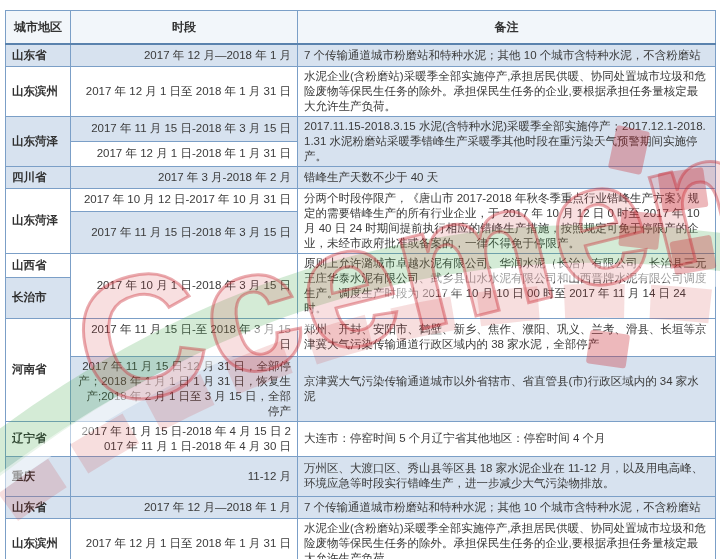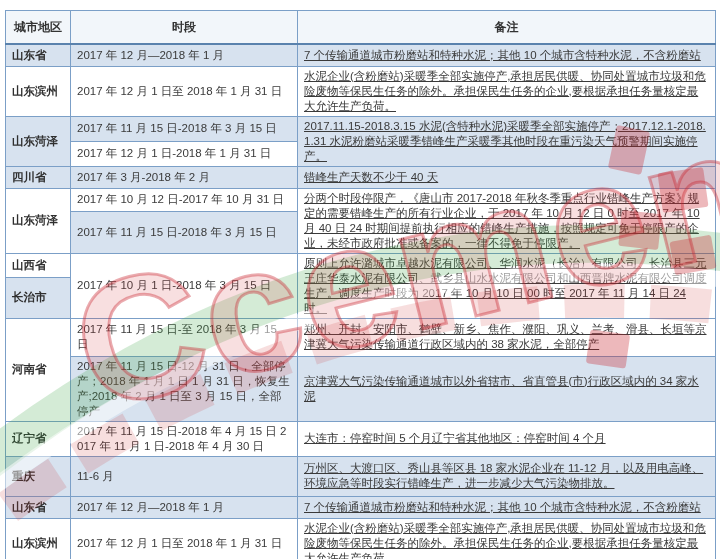--- a/index.html
+++ b/index.html
@@ -24,22 +24,22 @@
     line-height:15px;
     background:#ffffff;
     word-break:break-all;
   }
   th{
     background:#f2f6fa;color:#333;font-weight:bold;
     text-align:center;height:28px;font-size:12px;
     border-bottom:2px solid #5a82ad;
   }
   td.region{text-align:left;font-weight:bold;color:#2f2f2f;}
-  td.period{text-align:left;}
-  td.remark{text-align:left;text-decoration:underline;}
+  td.period{text-align:right;}
+  td.remark{text-align:left;}
   .sh{background:#d7e2ef;}
   tr.h22{height:22px;} tr.h39{height:39px;}
   tr.h20{height:20px;} tr.h34{height:34px;} tr.h38{height:38px;}
   tr.h52{height:52px;} tr.h33{height:33px;} tr.h40{height:40px;}
   tr.h43{height:43px;} tr.h61a{height:22px;}
 
   
   .wm{position:absolute;inset:0;pointer-events:none;z-index:5;}
   .wm-text{
     position:absolute;left:55px;top:255px;
@@ -134,21 +134,21 @@
     </tr>
 
     <tr class="h33">
       <td class="region">辽宁省</td>
       <td class="period">2017 年 11 月 15 日-2018 年 4 月 15 日 2017 年 11 月 1 日-2018 年 4 月 30 日</td>
       <td class="remark">大连市：停窑时间 5 个月辽宁省其他地区：停窑时间 4 个月</td>
     </tr>
 
     <tr class="h40">
       <td class="region sh">重庆</td>
-      <td class="period sh">11-6 月</td>
+      <td class="period sh">11-12 月</td>
       <td class="remark sh">万州区、大渡口区、秀山县等区县 18 家水泥企业在 11-12 月，以及用电高峰、环境应急等时段实行错峰生产，进一步减少大气污染物排放。</td>
     </tr>
 
     <tr class="h22">
       <td class="region sh">山东省</td>
       <td class="period sh">2017 年 12 月—2018 年 1 月</td>
       <td class="remark sh">7 个传输通道城市粉磨站和特种水泥；其他 10 个城市含特种水泥，不含粉磨站</td>
     </tr>
 
     <tr class="h43">

